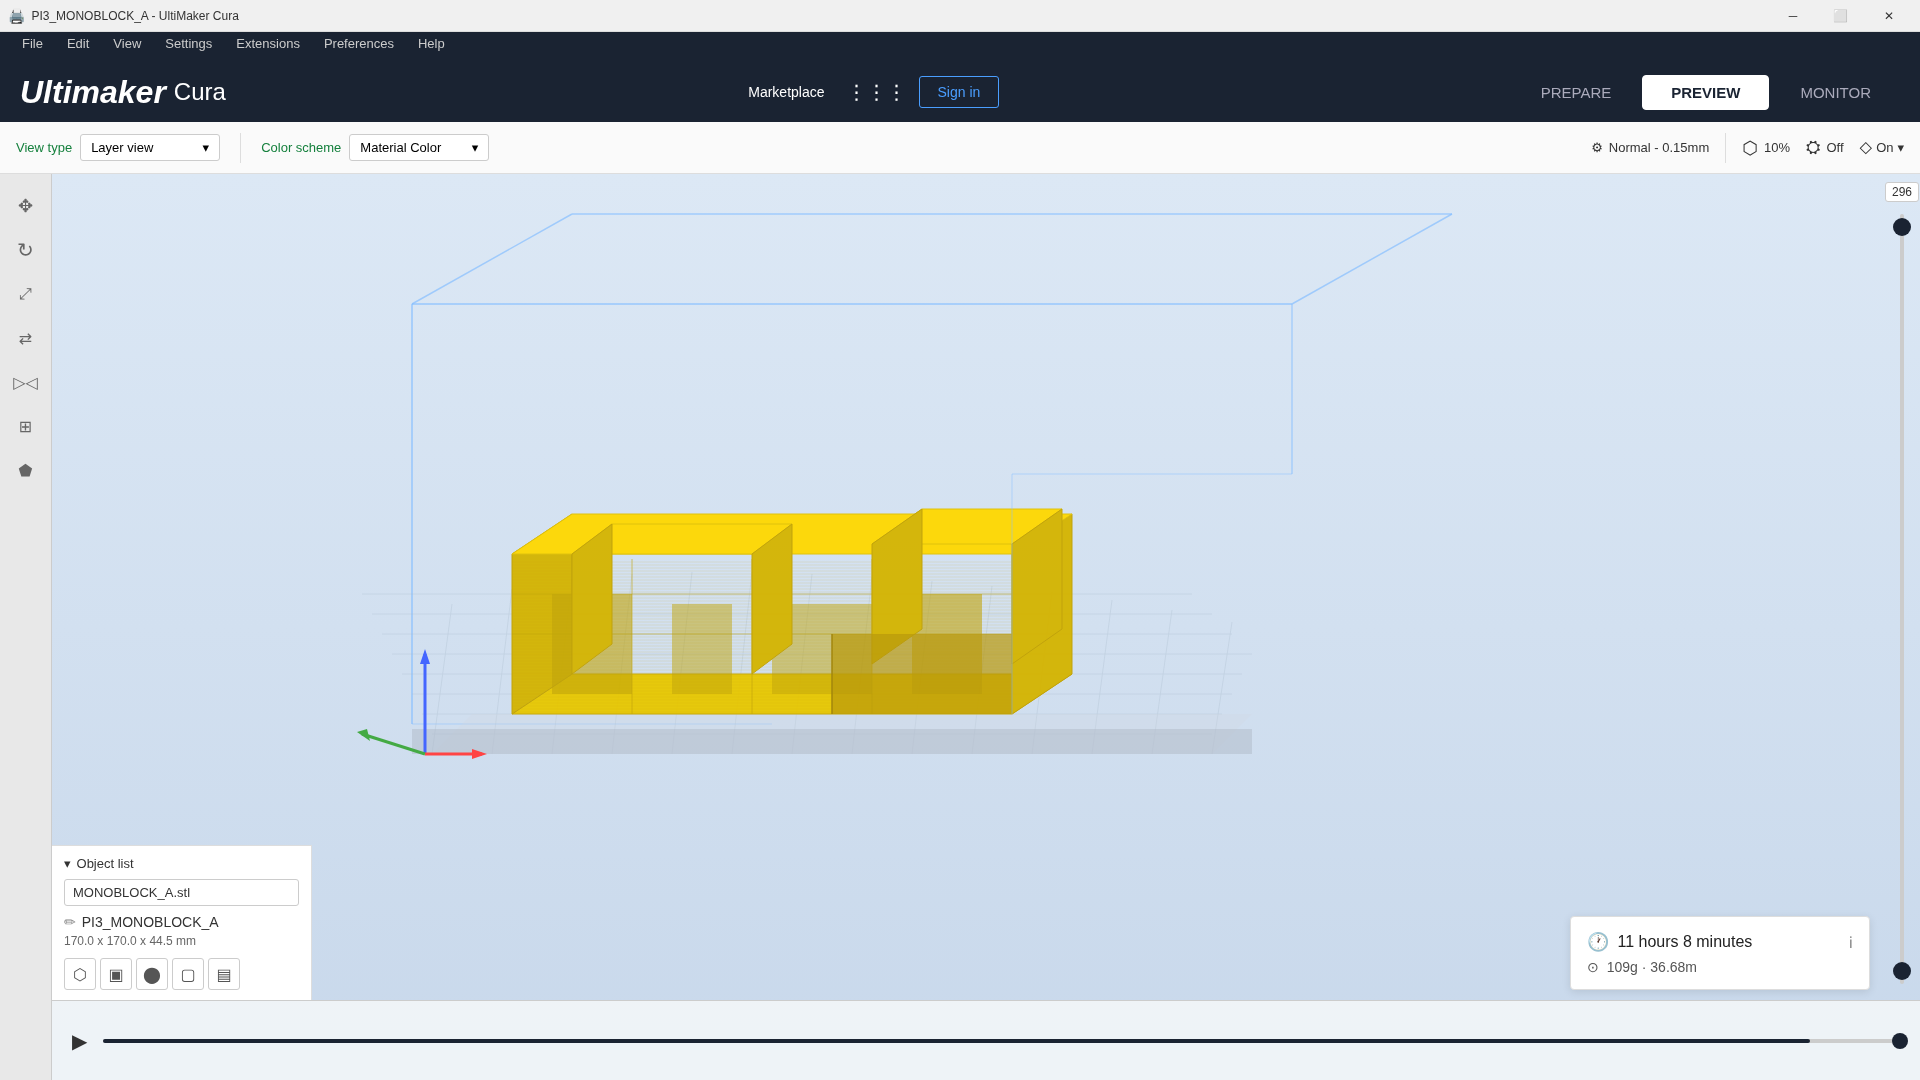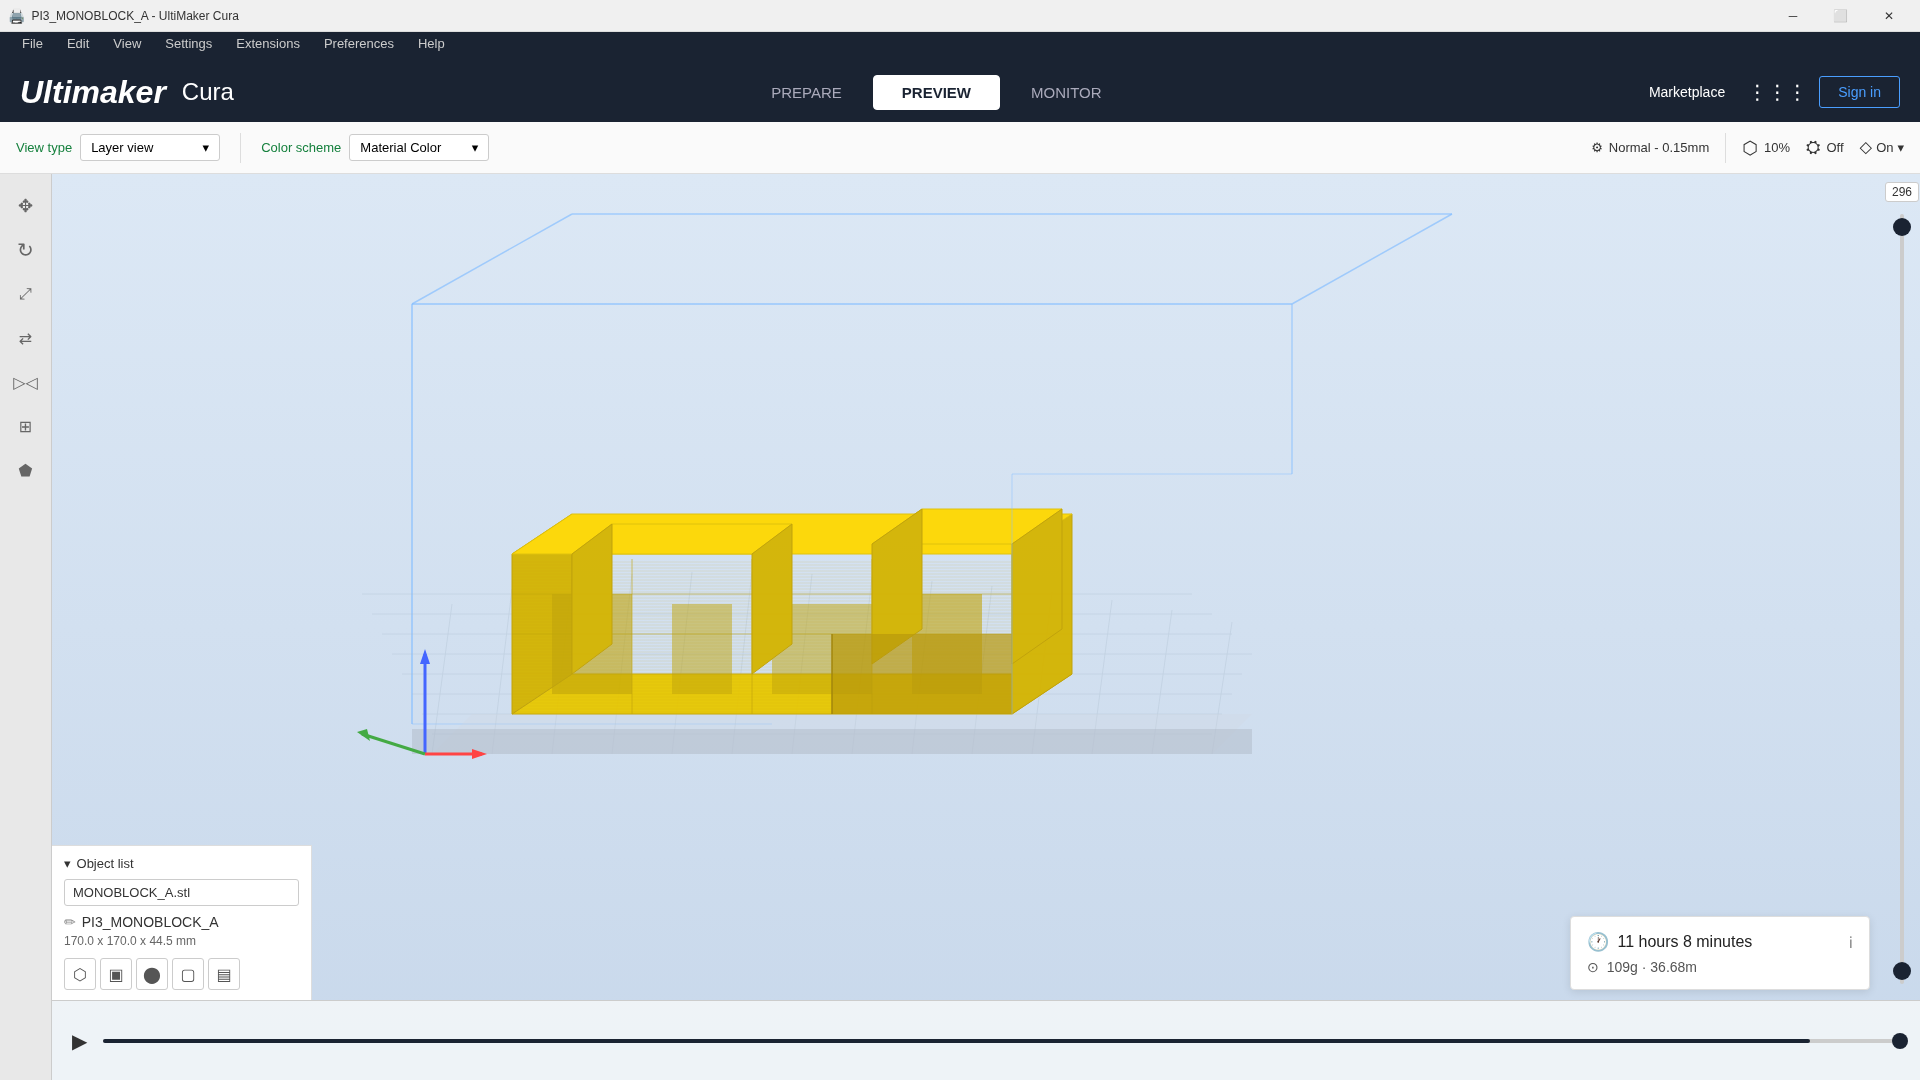--- a/index.html
+++ b/index.html
@@ -43,21 +43,21 @@
 
     
     #header {
       height: 60px;
       background: #1a2332;
       display: flex;
       align-items: center;
       padding: 0 20px;
       justify-content: space-between;
     }
-    #logo { display: flex; align-items: center; gap: 16px; }
+    #logo { display: flex; align-items: center; gap: 8px; }
     #logo-ultimaker { font-size: 32px; font-weight: 900; color: white; font-style: italic; }
     #logo-cura { font-size: 24px; font-weight: 300; color: white; }
     #nav-tabs { display: flex; gap: 2px; }
     .nav-tab {
       padding: 8px 28px;
       font-size: 15px;
       color: #aab;
       cursor: pointer;
       border-radius: 4px;
       border: 1px solid transparent;
@@ -323,29 +323,29 @@
     <div class="menu-item">Extensions</div>
     <div class="menu-item">Preferences</div>
     <div class="menu-item">Help</div>
   </div>
 
 <div id="header">
   <div id="logo">
     <span id="logo-ultimaker">Ultimaker</span>
     <span id="logo-cura"> Cura</span>
   </div>
+  <div id="header-right">
+    <div id="marketplace-btn">Marketplace</div>
+    <div id="grid-icon">⋮⋮⋮</div>
+    <button id="signin-btn">Sign in</button>
+  </div>
   <div id="nav-tabs">
     <div class="nav-tab">PREPARE</div>
     <div class="nav-tab active">PREVIEW</div>
     <div class="nav-tab">MONITOR</div>
-  </div>
-  <div id="header-right">
-    <div id="marketplace-btn">Marketplace</div>
-    <div id="grid-icon">⋮⋮⋮</div>
-    <button id="signin-btn">Sign in</button>
   </div>
 </div>
 
 <div id="toolbar-bar">
   <div class="toolbar-group">
     <span class="toolbar-label">View type</span>
     <div class="toolbar-select">
       <span>Layer view</span>
       <span style="margin-left:auto;">▾</span>
     </div>

